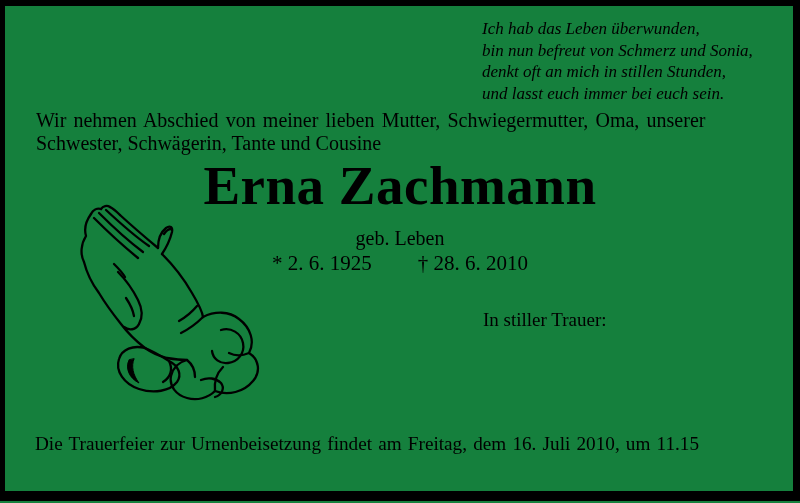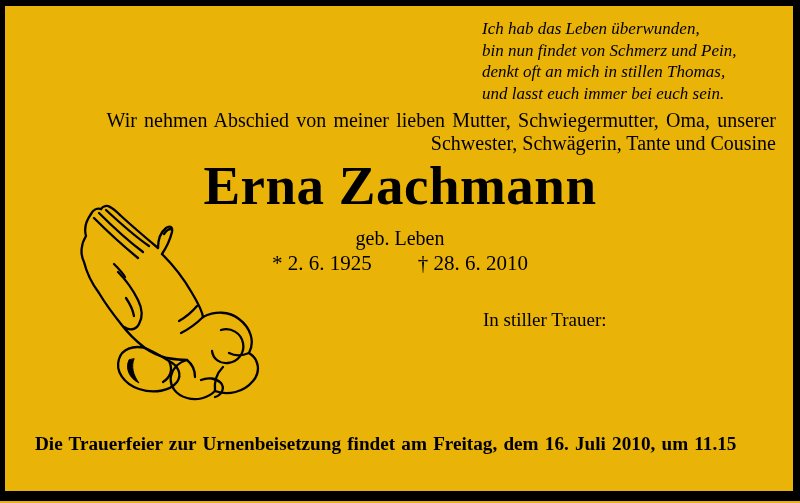--- a/index.html
+++ b/index.html
@@ -1,66 +1,66 @@
 <!DOCTYPE html>
 <html><head>
 <meta charset="utf-8">
 <style>
   html,body{margin:0;padding:0;background:#fff;}
   .canvas{
-    position:relative;width:800px;height:503px;background:#eab308;
+    position:relative;width:800px;height:503px;background:#15803d;
     font-family:"Liberation Serif",serif;color:#000;overflow:hidden;
   }
   .frame{
     position:absolute;left:0;top:0;width:800px;height:501px;
     border-style:solid;border-color:#000;border-width:6px 7px 10px 5px;
     box-sizing:border-box;pointer-events:none;
   }
   .poem{
     position:absolute;left:482px;top:18px;
     font-style:italic;font-size:17px;line-height:21.5px;white-space:nowrap;
   }
   .intro{
     position:absolute;left:36px;top:109px;width:740px;
-    font-size:20px;line-height:23px;text-align:right;
+    font-size:20px;line-height:23px;
   }
   .intro .jline{white-space:nowrap;word-spacing:2.2px;}
   .deceased-name{
     position:absolute;left:0;top:160px;width:100%;text-align:center;
     font-size:55px;font-weight:bold;line-height:52px;letter-spacing:.5px;
   }
   .maiden{
     position:absolute;left:0;top:227px;width:100%;text-align:center;font-size:20px;line-height:22px;
   }
   .dates{
     position:absolute;left:0;top:252px;width:100%;text-align:center;font-size:21px;line-height:23px;white-space:nowrap;
   }
   .dates .birth{margin-right:46px;}
   .mourning-label{position:absolute;left:483px;top:309px;font-size:19px;line-height:22px;text-align:center;}
   .mourners{position:absolute;left:483px;top:337px;font-size:19.5px;font-weight:bold;line-height:23.5px;}
   .funeral{
     position:absolute;left:35px;top:433px;width:742px;
-    font-size:19.2px;line-height:22.5px;font-weight:bold;
+    font-size:19.2px;line-height:22.5px;
   }
   .funeral .jline{white-space:nowrap;word-spacing:1.4px;}
   .hands{position:absolute;left:70px;top:200px;width:200px;height:210px;}
   .hands path{stroke:#000;fill:none;stroke-width:2.3;stroke-linecap:round;stroke-linejoin:round;}
   .hands path.shade{fill:#000;stroke:#000;stroke-width:1;}
 </style>
 </head>
 <body>
 
 <div class="canvas">
 
   <div class="frame"></div>
 
   <div class="poem">
     <div>Ich hab das Leben überwunden,</div>
-    <div>bin nun findet von Schmerz und Pein,</div>
-    <div>denkt oft an mich in stillen Thomas,</div>
+    <div>bin nun befreut von Schmerz und Sonia,</div>
+    <div>denkt oft an mich in stillen Stunden,</div>
     <div>und lasst euch immer bei euch sein.</div>
   </div>
 
   <div class="intro">
     <div class="jline">Wir nehmen Abschied von meiner lieben Mutter, Schwiegermutter, Oma, unserer</div>
     <div>Schwester, Schwägerin, Tante und Cousine</div>
   </div>
 
   <div class="deceased-name">Erna Zachmann</div>
 

